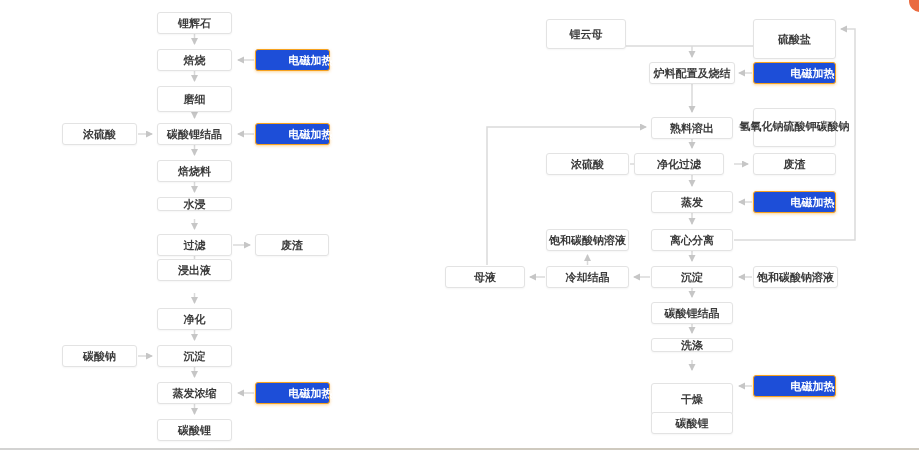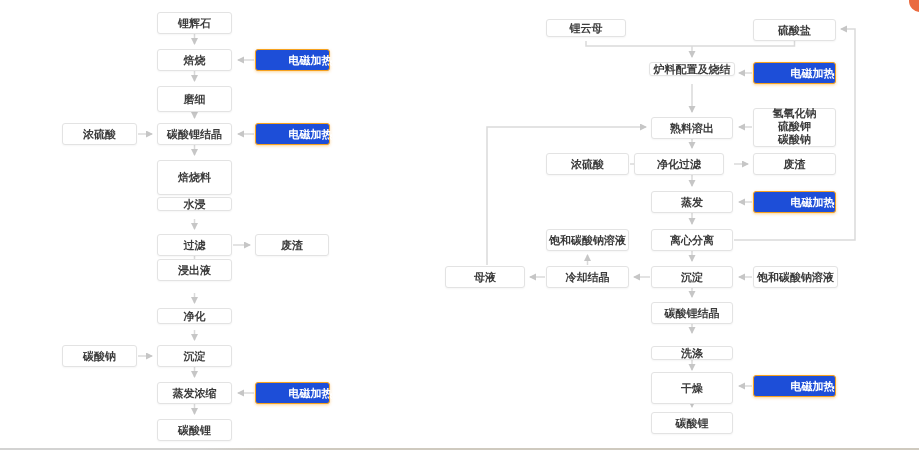--- a/index.html
+++ b/index.html
@@ -26,21 +26,21 @@
     box-shadow:0 1px 2px rgba(0,0,0,0.04);
   }
   .node.orange {
     background:#1d4ed8;
     border-color:#F6A21F;
     color:#ffffff;
     box-shadow:0 1px 3px rgba(246,162,31,0.45);
     padding-left:36px;
   }
   .node.multi {
-    flex-direction:column;
+    flex-direction:row;
     line-height:13px;
   }
   #connectors {
     position:absolute;
     left:0; top:0;
     pointer-events:none;
   }
   #corner-badge {
     position:absolute;
     width:22px; height:22px;
@@ -109,49 +109,49 @@
       <path d="M587.5 265 V255" marker-end="url(#arr)"></path>
       <path d="M752 277 H739" marker-end="url(#arr)"></path>
       <path d="M752 386 H739" marker-end="url(#arr)"></path>
     </g>
   </svg>
 
   <div class="node" style="left:157px;top:12px;width:75px;height:22px">锂辉石</div>
   <div class="node" style="left:157px;top:49px;width:75px;height:22px">焙烧</div>
   <div class="node" style="left:157px;top:86px;width:75px;height:26px">磨细</div>
   <div class="node" style="left:157px;top:123px;width:75px;height:22px">碳酸锂结晶</div>
-  <div class="node" style="left:157px;top:160px;width:75px;height:35px">焙烧料</div>
+  <div class="node" style="left:157px;top:160px;width:75px;height:22px">焙烧料</div>
   <div class="node" style="left:157px;top:197px;width:75px;height:14px">水浸</div>
   <div class="node" style="left:157px;top:234px;width:75px;height:22px">过滤</div>
   <div class="node" style="left:157px;top:259px;width:75px;height:22px">浸出液</div>
-  <div class="node" style="left:157px;top:308px;width:75px;height:16px">净化</div>
+  <div class="node" style="left:157px;top:308px;width:75px;height:22px">净化</div>
   <div class="node" style="left:157px;top:345px;width:75px;height:22px">沉淀</div>
   <div class="node" style="left:157px;top:382px;width:75px;height:22px">蒸发浓缩</div>
   <div class="node" style="left:157px;top:419px;width:75px;height:22px">碳酸锂</div>
 
   <div class="node" style="left:62px;top:123px;width:75px;height:22px">浓硫酸</div>
   <div class="node" style="left:62px;top:345px;width:75px;height:22px">碳酸钠</div>
   <div class="node" style="left:255px;top:234px;width:74px;height:22px">废渣</div>
 
   <div class="node orange" style="left:255px;top:49px;width:75px;height:22px">电磁加热</div>
   <div class="node orange" style="left:255px;top:123px;width:75px;height:22px">电磁加热</div>
   <div class="node orange" style="left:255px;top:382px;width:75px;height:22px">电磁加热</div>
 
-  <div class="node" style="left:546px;top:19px;width:80px;height:18px">锂云母</div>
-  <div class="node" style="left:753px;top:19px;width:83px;height:22px">硫酸盐</div>
+  <div class="node" style="left:546px;top:19px;width:80px;height:30px">锂云母</div>
+  <div class="node" style="left:753px;top:19px;width:83px;height:40px">硫酸盐</div>
 
-  <div class="node" style="left:649px;top:62px;width:86px;height:14px">炉料配置及烧结</div>
+  <div class="node" style="left:649px;top:62px;width:86px;height:22px">炉料配置及烧结</div>
   <div class="node" style="left:651px;top:117px;width:82px;height:22px">熟料溶出</div>
   <div class="node" style="left:634px;top:153px;width:90px;height:22px">净化过滤</div>
   <div class="node" style="left:651px;top:191px;width:82px;height:22px">蒸发</div>
   <div class="node" style="left:651px;top:229px;width:82px;height:22px">离心分离</div>
   <div class="node" style="left:651px;top:266px;width:82px;height:22px">沉淀</div>
   <div class="node" style="left:651px;top:302px;width:82px;height:22px">碳酸锂结晶</div>
-  <div class="node" style="left:651px;top:346px;width:82px;height:14px">洗涤</div>
-  <div class="node" style="left:651px;top:372px;width:82px;height:32px">干燥</div>
+  <div class="node" style="left:651px;top:338px;width:82px;height:14px">洗涤</div>
+  <div class="node" style="left:651px;top:383px;width:82px;height:32px">干燥</div>
   <div class="node" style="left:651px;top:412px;width:82px;height:22px">碳酸锂</div>
 
   <div class="node multi" style="left:753px;top:108px;width:83px;height:39px">
     <span>氢氧化钠</span>
     <span>硫酸钾</span>
     <span>碳酸钠</span>
   </div>
 
   <div class="node" style="left:546px;top:153px;width:83px;height:22px">浓硫酸</div>
   <div class="node" style="left:753px;top:153px;width:83px;height:22px">废渣</div>

